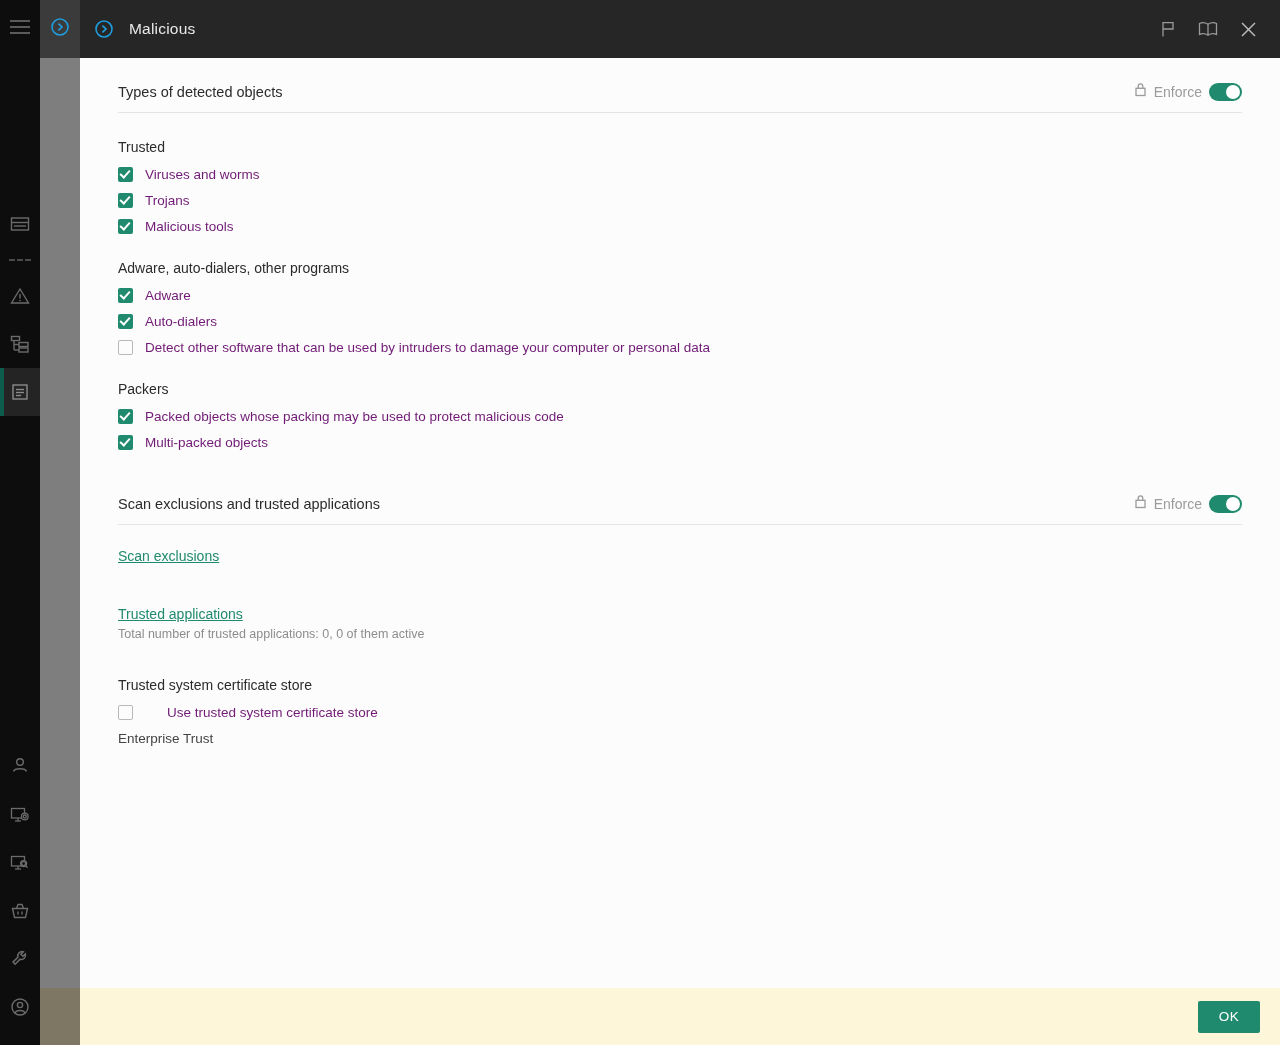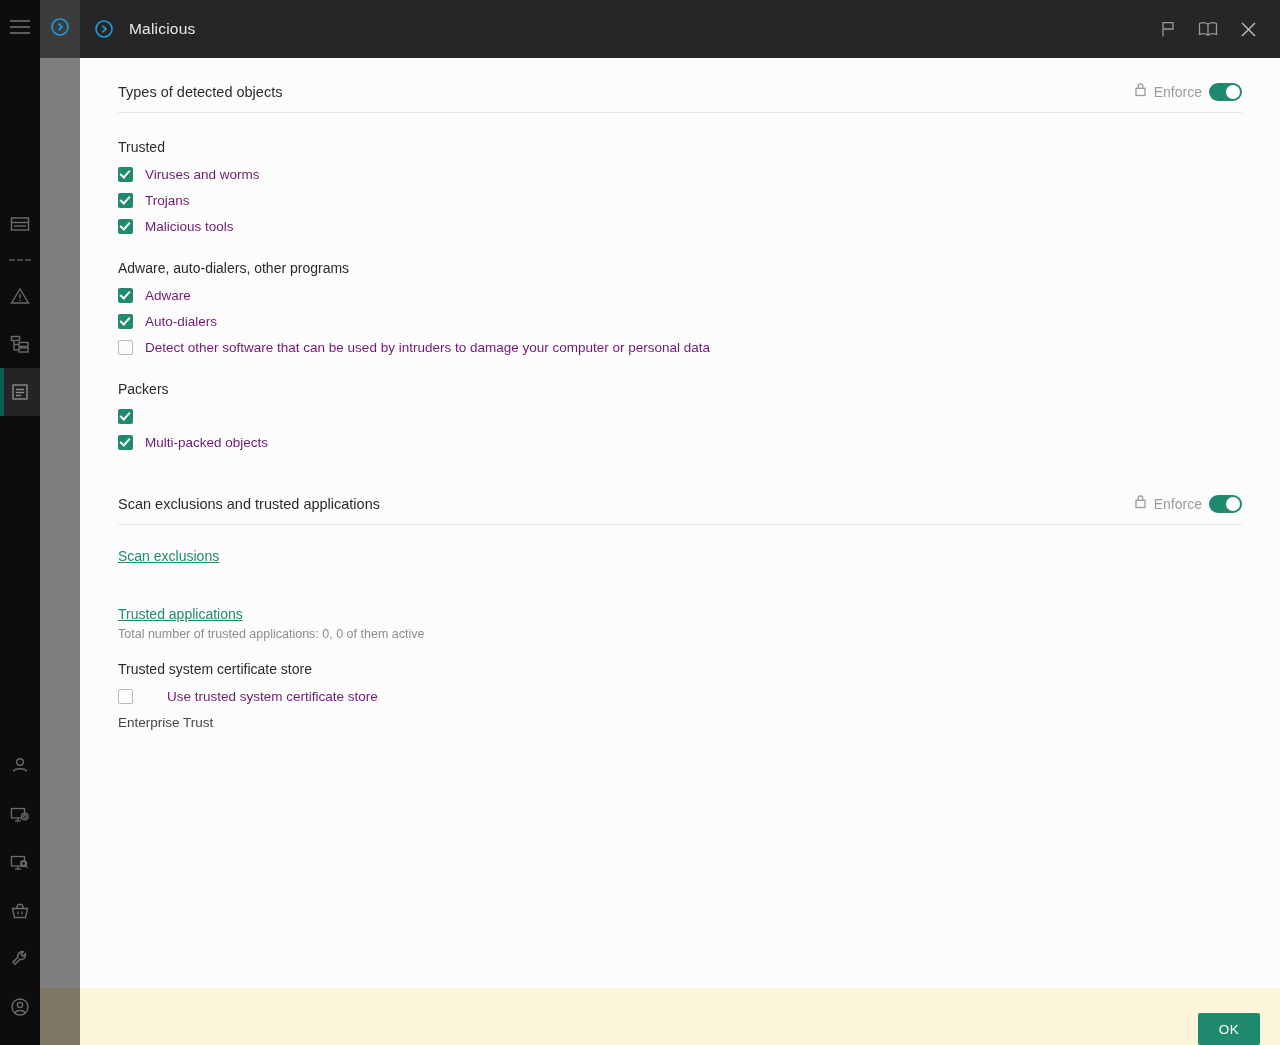--- a/index.html
+++ b/index.html
@@ -115,21 +115,21 @@
   .link {
     display: inline-block; font-size: 14px; color: #1f8a6d;
     text-decoration: underline; cursor: pointer;
   }
   .link-sub { font-size: 12.5px; color: #8d8d8d; margin-top: 4px; }
 
   .plain-val { font-size: 13.5px; color: #444; margin-top: 3px; }
 
   
   .footer {
-    flex: 0 0 57px; background: #fdf6d8; display: flex; align-items: flex-end;
+    flex: 0 0 57px; background: #fdf6d8; display: flex; align-items: center;
     justify-content: flex-end; padding-right: 20px;
   }
   .ok-btn {
     min-width: 62px; height: 32px; background: #1f8a6d; color: #fff;
     border: none; border-radius: 2px; font-size: 13.5px;
     font-family: "Liberation Sans", sans-serif; cursor: pointer;
     padding: 0 18px; letter-spacing: .4px;
   }
 </style>
 </head>
@@ -341,20 +341,21 @@
         <span class="chk-lbl">Auto-dialers</span>
       </div>
       <div class="chk-row">
         <span class="cb off"></span>
         <span class="chk-lbl">Detect other software that can be used by intruders to damage your computer or personal data</span>
       </div>
 
       <div class="grp-title">Packers</div>
       <div class="chk-row">
         <span class="cb"></span>
+        <span class="chk-lbl">Packed objects whose packing may be used to protect malicious code</span>
       </div>
       <div class="chk-row">
         <span class="cb"></span>
         <span class="chk-lbl">Multi-packed objects</span>
       </div>
 
       <div class="sec-head" style="padding-top:33px">
         <span class="sec-title">Scan exclusions and trusted applications</span>
         <span class="sp"></span>
         <span class="enforce-wrap">
@@ -371,21 +372,21 @@
 
       <div class="link-block">
         <a class="link">Scan exclusions</a>
       </div>
 
       <div class="link-block" style="margin-top:40px">
         <a class="link">Trusted applications</a>
         <div class="link-sub">Total number of trusted applications: 0, 0 of them active</div>
       </div>
 
-      <div class="grp-title" style="margin-top:20px">Trusted system certificate store</div>
+      <div class="grp-title" style="margin-top:36px">Trusted system certificate store</div>
       <div class="chk-row">
         <span class="cb off"></span>
         <span class="chk-lbl" style="margin-left:22px">Use trusted system certificate store</span>
       </div>
       <div class="plain-val">Enterprise Trust</div>
     </div>
 
     <div class="footer">
       <button class="ok-btn">OK</button>
     </div>

